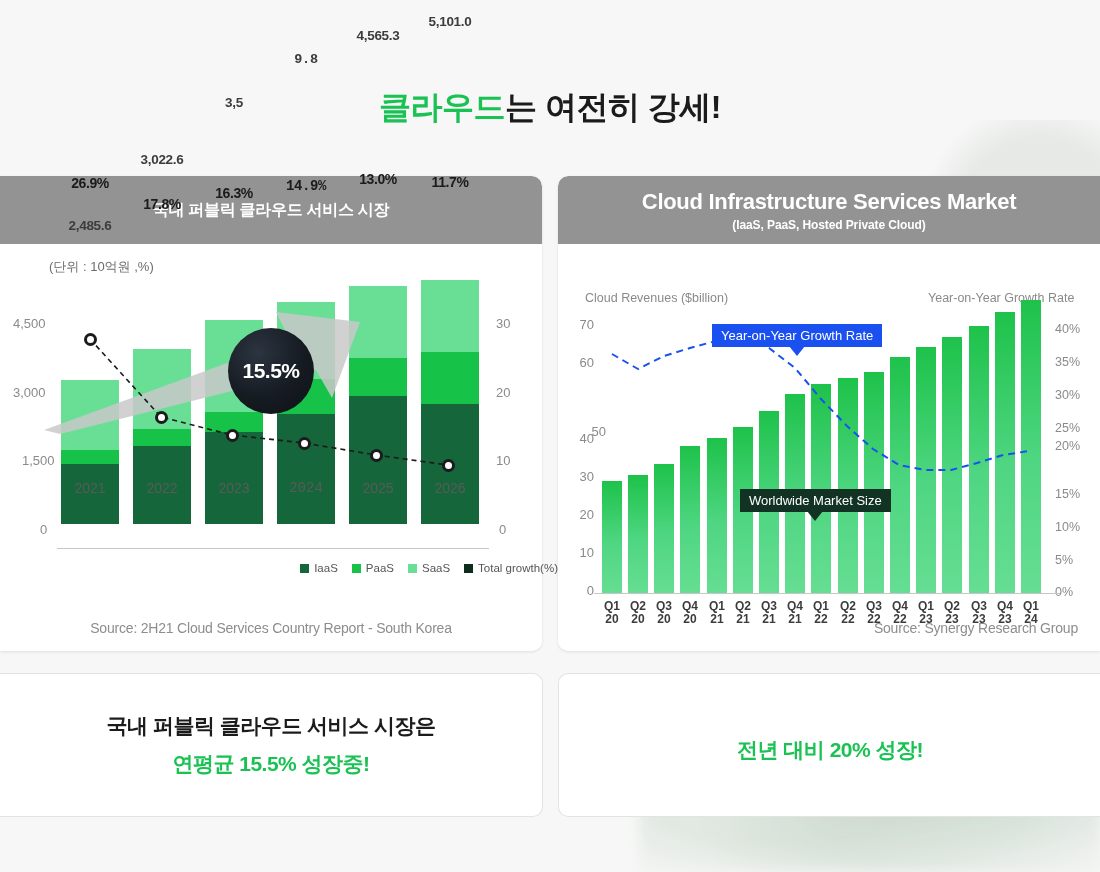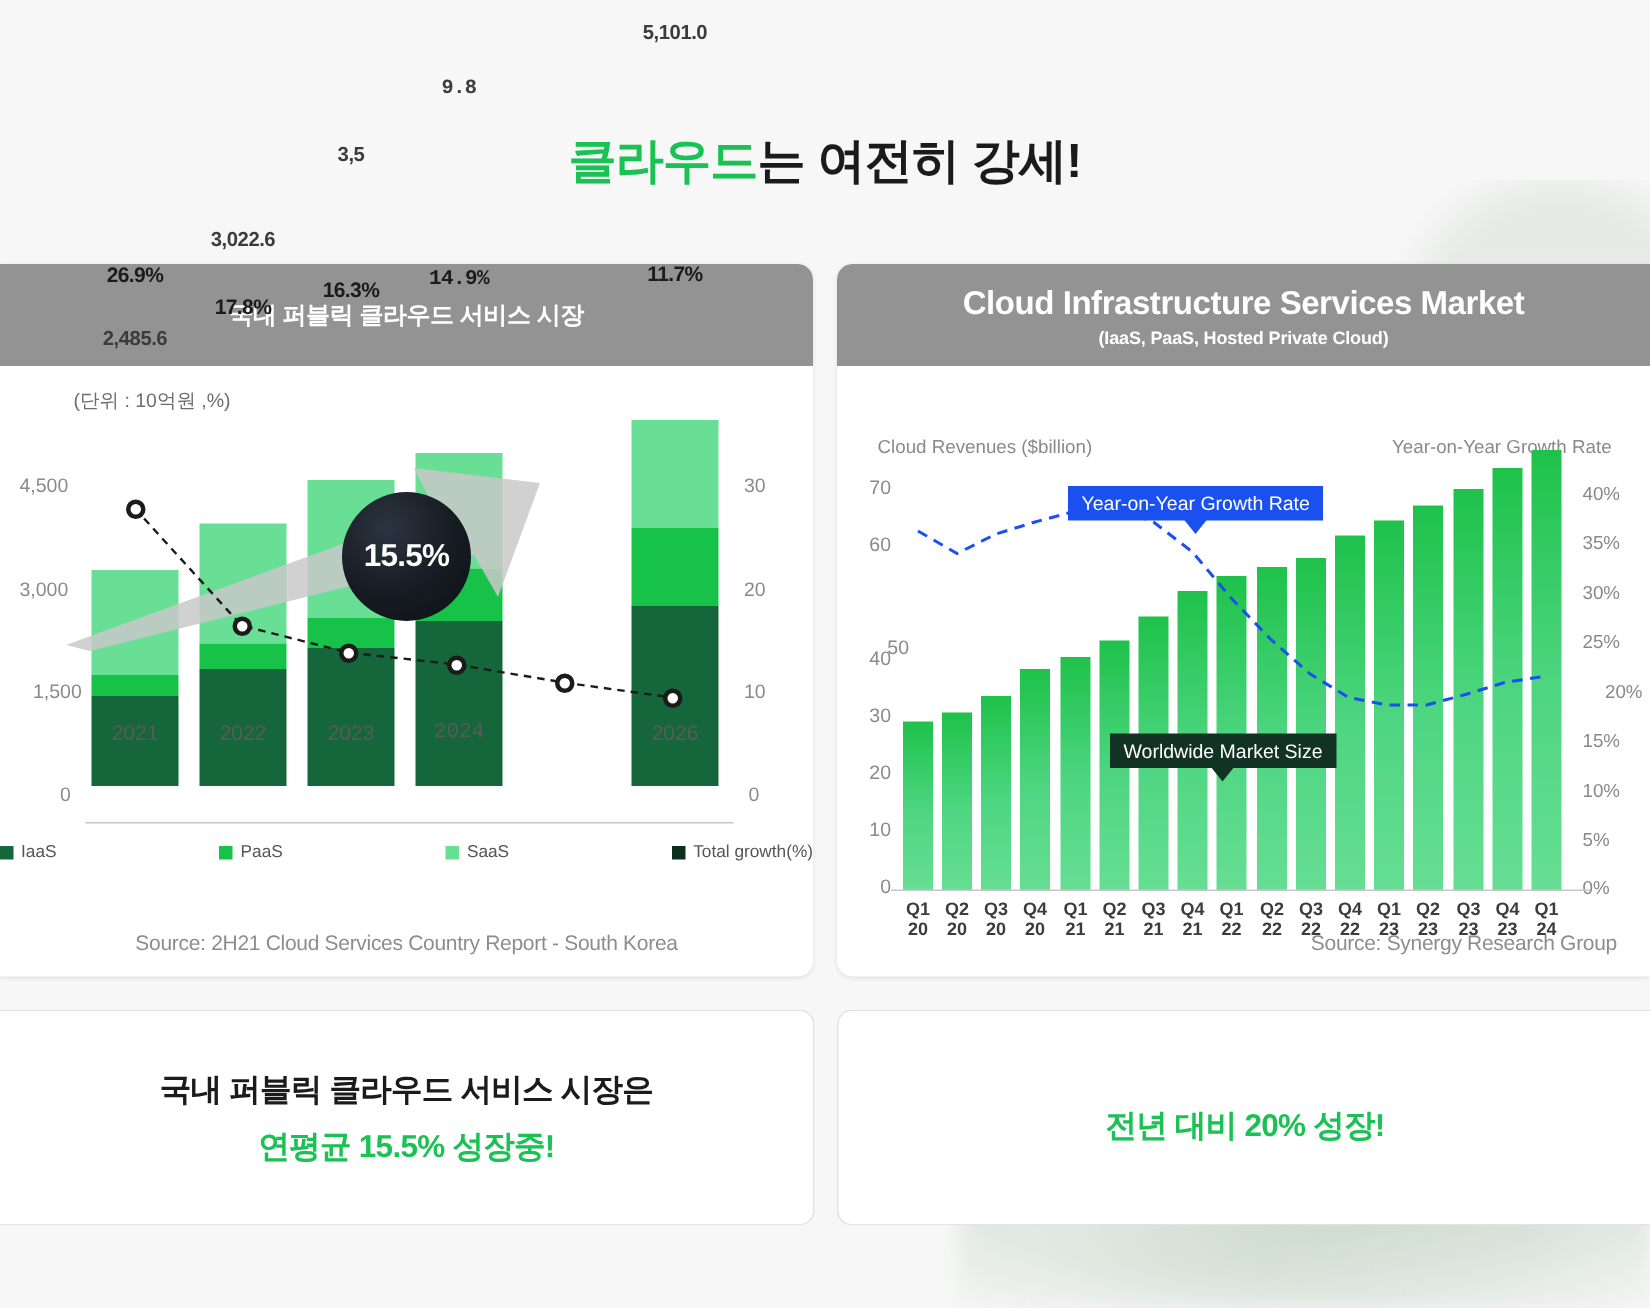--- a/index.html
+++ b/index.html
@@ -72,21 +72,21 @@
   .x-tick{
     position:absolute;bottom:28px;width:90px;text-align:center;left:-16px;
     font-size:14px;color:#5a5a5a;
   }
   .marker{
     position:absolute;width:13px;height:13px;border-radius:50%;
     background:#ffffff;border:3px solid #1b1b1b;box-sizing:border-box;
   }
   .legend{
     position:absolute;left:0;bottom:10px;width:542px;
-    display:flex;justify-content:space-between;gap:14px;align-items:center;
+    display:flex;justify-content:flex-end;gap:14px;align-items:center;padding-left:16px;
   }
   .legend-item{display:flex;align-items:center;gap:5px;font-size:11.5px;color:#555;}
   .legend-sw{width:9px;height:9px;display:inline-block;}
   .source{
     position:absolute;font-size:14px;color:#8d8d8d;letter-spacing:-.2px;
   }
   #src-left{left:0;top:620px;width:542px;text-align:center;}
   #src-right{left:558px;top:620px;width:520px;text-align:right;}
 
   .badge-circle{
@@ -201,20 +201,29 @@
   <div class="bar-group" style="left:277px;font-family:Liberation Mono, monospace;">
     <div class="seg s-saas" style="height:77px;"></div>
     <div class="seg s-paas" style="height:35px;"></div>
     <div class="seg s-iaas" style="height:110px;"></div>
     <div class="bar-total" style="top:-250px;">9.8</div>
     <div class="pct-label" style="top:-124px;">14.9%</div>
     <div class="x-tick">2024</div>
   </div>
   <div class="marker" style="left:298px;top:193px;z-index:5;"></div>
 
+  <div class="bar-group" style="left:349px;">
+    <div class="seg s-saas" style="height:72px;"></div>
+    <div class="seg s-paas" style="height:38px;"></div>
+    <div class="seg s-iaas" style="height:128px;"></div>
+    <div class="bar-total" style="top:-258px;">4,565.3</div>
+    <div class="pct-label" style="top:-115px;">13.0%</div>
+
+    <div class="x-tick">2025</div>
+  </div>
   <div class="marker" style="left:370px;top:205px;z-index:5;"></div>
 
   <div class="bar-group" style="left:421px;">
     <div class="seg s-saas" style="height:72px;"></div>
     <div class="seg s-paas" style="height:52px;"></div>
     <div class="seg s-iaas" style="height:120px;"></div>
     <div class="bar-total" style="top:-266px;">5,101.0</div>
     <div class="pct-label" style="top:-106px;">11.7%</div>
     <div class="x-tick">2026</div>
   </div>
@@ -261,21 +270,21 @@
   <div class="r-ytick" style="left:0px;top:187px;">40</div>
   <div class="r-ytick" style="left:0px;top:225px;">30</div>
   <div class="r-ytick" style="left:0px;top:263px;">20</div>
   <div class="r-ytick" style="left:0px;top:301px;">10</div>
   <div class="r-ytick" style="left:0px;top:339px;">0</div>
 
   <div class="r-ytick-r" style="left:497px;top:78px;">40%</div>
   <div class="r-ytick-r" style="left:497px;top:111px;">35%</div>
   <div class="r-ytick-r" style="left:497px;top:144px;">30%</div>
   <div class="r-ytick-r" style="left:497px;top:177px;">25%</div>
-  <div class="r-ytick-r" style="left:497px;top:210px;text-align:right;">20%</div>
+  <div class="r-ytick-r" style="left:497px;top:195px;">20%</div>
   <div class="r-ytick-r" style="left:497px;top:243px;">15%</div>
   <div class="r-ytick-r" style="left:497px;top:276px;">10%</div>
   <div class="r-ytick-r" style="left:497px;top:309px;">5%</div>
   <div class="r-ytick-r" style="left:497px;top:341px;">0%</div>
 
   <div style="position:absolute;left:44px;top:62px;width:450px;height:288px;">
     <div class="r-bar" style="left:0px;width:20px;height:113px;"></div>
     <div class="r-bar" style="left:26px;width:20px;height:119px;"></div>
     <div class="r-bar" style="left:52px;width:20px;height:130px;"></div>
     <div class="r-bar" style="left:78px;width:20px;height:148px;"></div>

